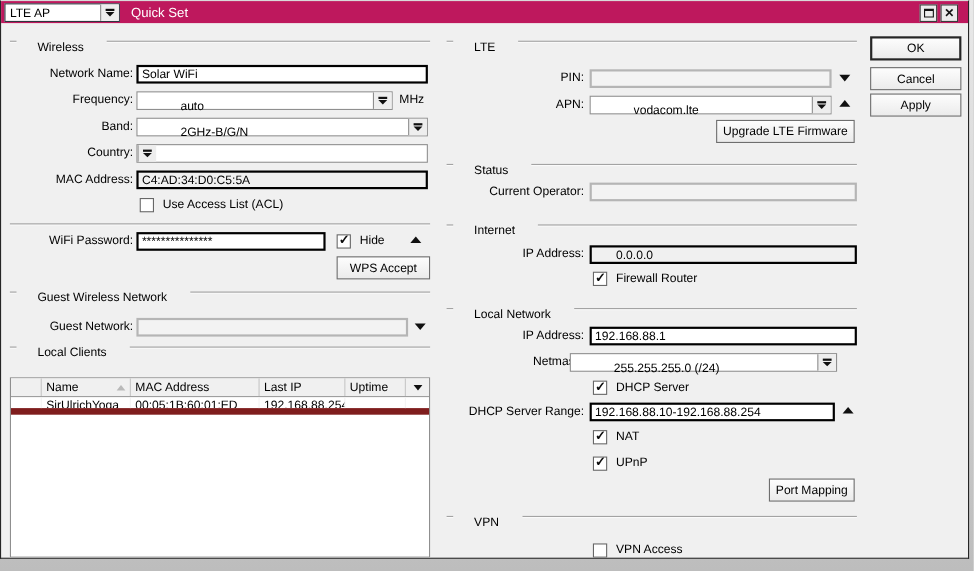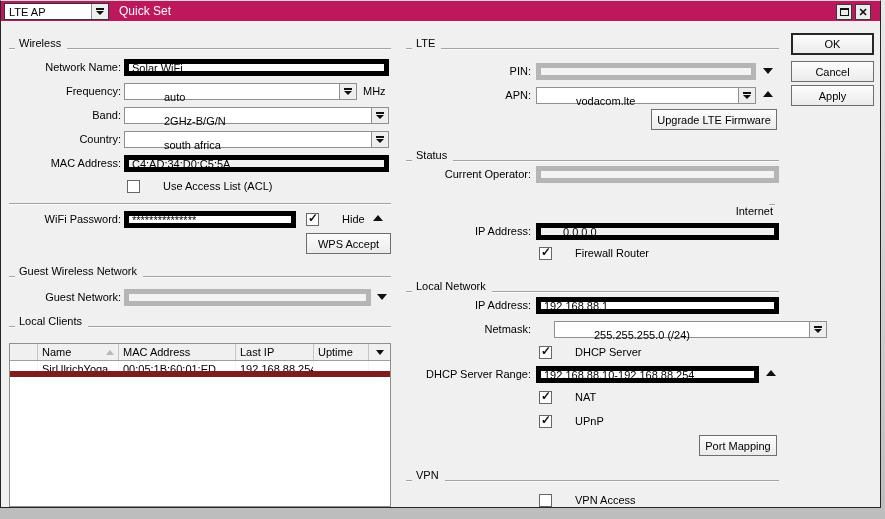--- a/index.html
+++ b/index.html
@@ -24,50 +24,50 @@
                  border-left:4px solid transparent; border-right:4px solid transparent;
                  border-top:4px solid #101010; }
   .title-text { position:absolute; left:118px; top:3px; color:#fff; font-size:12px; }
   .win-btns { position:absolute; right:9px; top:3px; display:flex; gap:3px; }
   .wbtn { width:16px; height:16px; background:#ececec; border:1px solid #3a3a3a;
           display:flex; align-items:center; justify-content:center; }
   .max-ico { width:9px; height:8px; border:1px solid #111; border-top-width:2px; }
   .close-ico { font-size:11px; font-weight:bold; line-height:1; color:#111; }
 
   
-  .group { position:absolute; height:12px; display:flex; align-items:flex-end; }
+  .group { position:absolute; height:12px; display:flex; align-items:flex-start;gap:15px; }
   .group .dash { width:6px; border-top:1px solid #a3a3a3; box-shadow:0 1px 0 #fafafa; margin-right:4px; }
   .group .gt { padding-right:6px; white-space:nowrap; }
   .group .gline { flex:1; border-top:1px solid #a3a3a3; box-shadow:0 1px 0 #fafafa; }
   .hdiv { position:absolute; border-top:1px solid #a3a3a3; box-shadow:0 1px 0 #fafafa; }
 
   
   .flabel { position:absolute; height:17px; line-height:17px; text-align:right; white-space:nowrap; }
   .unit { position:absolute; height:17px; line-height:17px; }
-  input.fld { position:absolute; height:17px; border:5px solid #000000; background:#fff;
+  input.fld { position:absolute; height:17px; border:2px solid #000000; background:#fff;
               font:11px "Liberation Sans",sans-serif; padding:0 3px; color:#000; }
   input.fld.ro { background:#f0f0f0; }
   input.fld.dis { background:#f3f3f3; border-color:#b5b5b5; }
   .fieldwrap { position:absolute; height:17px; border:1px solid #8f8f8f; background:#fff; display:flex; }
   .fieldwrap input { flex:1; min-width:0; border:none; background:transparent; padding:13px 3px;
                      font:11px "Liberation Sans",sans-serif; color:#000;margin-left:36px; }
 
   
   .tri { position:absolute; width:0; height:0;
          border-left:5px solid transparent; border-right:5px solid transparent; }
   .tri.up   { border-bottom:6px solid #101010; }
   .tri.down { border-top:6px solid #101010; }
 
   
   .cb { position:absolute; display:flex; align-items:center; height:14px; }
   .cb .box { width:13px; height:13px; background:#fff; border:1px solid #676767; position:relative; }
   .cb .mark { position:absolute; left:1px; top:-3px; font-size:12px; font-weight:bold; color:#0c0c0c;
               visibility:hidden; }
   .cb.on .mark { visibility:visible; }
-  .cb .cbl { margin-left:23px; white-space:nowrap;text-align:center; }
+  .cb .cbl { margin-left:8px; white-space:nowrap;text-align:center; }
 
   
   .btn { position:absolute; border:1px solid #6e6e6e; background:linear-gradient(#fdfdfd,#ebebeb);
          display:flex; align-items:center; justify-content:center; font-size:11px; }
   .btn.default { border:2px solid #262626; }
 
   
   .tbl { position:absolute; left:8px; top:342px; width:382px; height:164px;
          background:#fff; border:1px solid #8f8f8f; }
   .thead { display:flex; height:17px; background:#f0f0f0; border-bottom:1px solid #9f9f9f; }
@@ -130,21 +130,20 @@
   <label class="flabel" style="left:8px; top:106px; width:112px;">Band:</label>
   <div class="fieldwrap" style="left:123px; top:106px; width:265px;">
     <input value="2GHz-B/G/N" style="">
     <span class="dd-btn">
           <span class="ddg"></span>
         </span>
   </div>
 
   <label class="flabel" style="left:8px; top:130px; width:112px;">Country:</label>
   <div class="fieldwrap" style="left:123px; top:130px; width:265px;">
-    <input value="south africa" style="">
     <span class="dd-btn">
           <span class="ddg"></span>
         </span>
   </div>
 
   <label class="flabel" style="left:8px; top:154px; width:112px;">MAC Address:</label>
   <input class="fld ro" style="left: 123px; top: 154px; width: 265px;" readonly="" value="C4:AD:34:D0:C5:5A">
 
   <div class="cb" style="left:126px; top:178px;">
     <span class="box"></span>
@@ -235,21 +234,21 @@
   </div>
 
   <div class="group" style="left:405px; top:148px; width:373px;">
     <span class="dash"></span>
         <span class="gt">Status</span>
         <span class="gline"></span>
   </div>
   <label class="flabel" style="left:395px; top:165px; width:135px;">Current Operator:</label>
   <input class="fld dis" style="left: 535px; top: 165px; width: 243px;" disabled="" value="">
 
-  <div class="group" style="left:405px; top:203px; width:373px;flex-direction:column;">
+  <div class="group" style="left:405px; top:203px; width:373px;">
     <span class="dash"></span>
         <span class="gt">Internet</span>
         <span class="gline"></span>
   </div>
   <label class="flabel" style="left:395px; top:222px; width:135px;">IP Address:</label>
   <input class="fld ro" style="left: 535px; top: 222px; width: 243px; padding-left: 22px;" readonly="" value="0.0.0.0">
   <div class="cb on" style="left:538px; top:245px;">
     <span class="box">
           <span class="mark">✓</span>
         </span>
@@ -258,21 +257,21 @@
 
   <div class="group" style="left:405px; top:279px; width:373px;">
     <span class="dash"></span>
         <span class="gt">Local Network</span>
         <span class="gline"></span>
   </div>
   <label class="flabel" style="left:395px; top:296px; width:135px;">IP Address:</label>
   <input class="fld" style="left: 535px; top: 296px; width: 243px;" value="192.168.88.1">
 
   <label class="flabel" style="left:395px; top:320px; width:135px;">Netmask:</label>
-  <div class="fieldwrap" style="left:553px; top:320px; width:273px;">
+  <div class="fieldwrap" style="left:517px; top:320px; width:243px;">
     <input value="255.255.255.0 (/24)" style="">
     <span class="dd-btn">
           <span class="ddg"></span>
         </span>
   </div>
 
   <div class="cb on" style="left:538px; top:344px;">
     <span class="box">
           <span class="mark">✓</span>
         </span>

